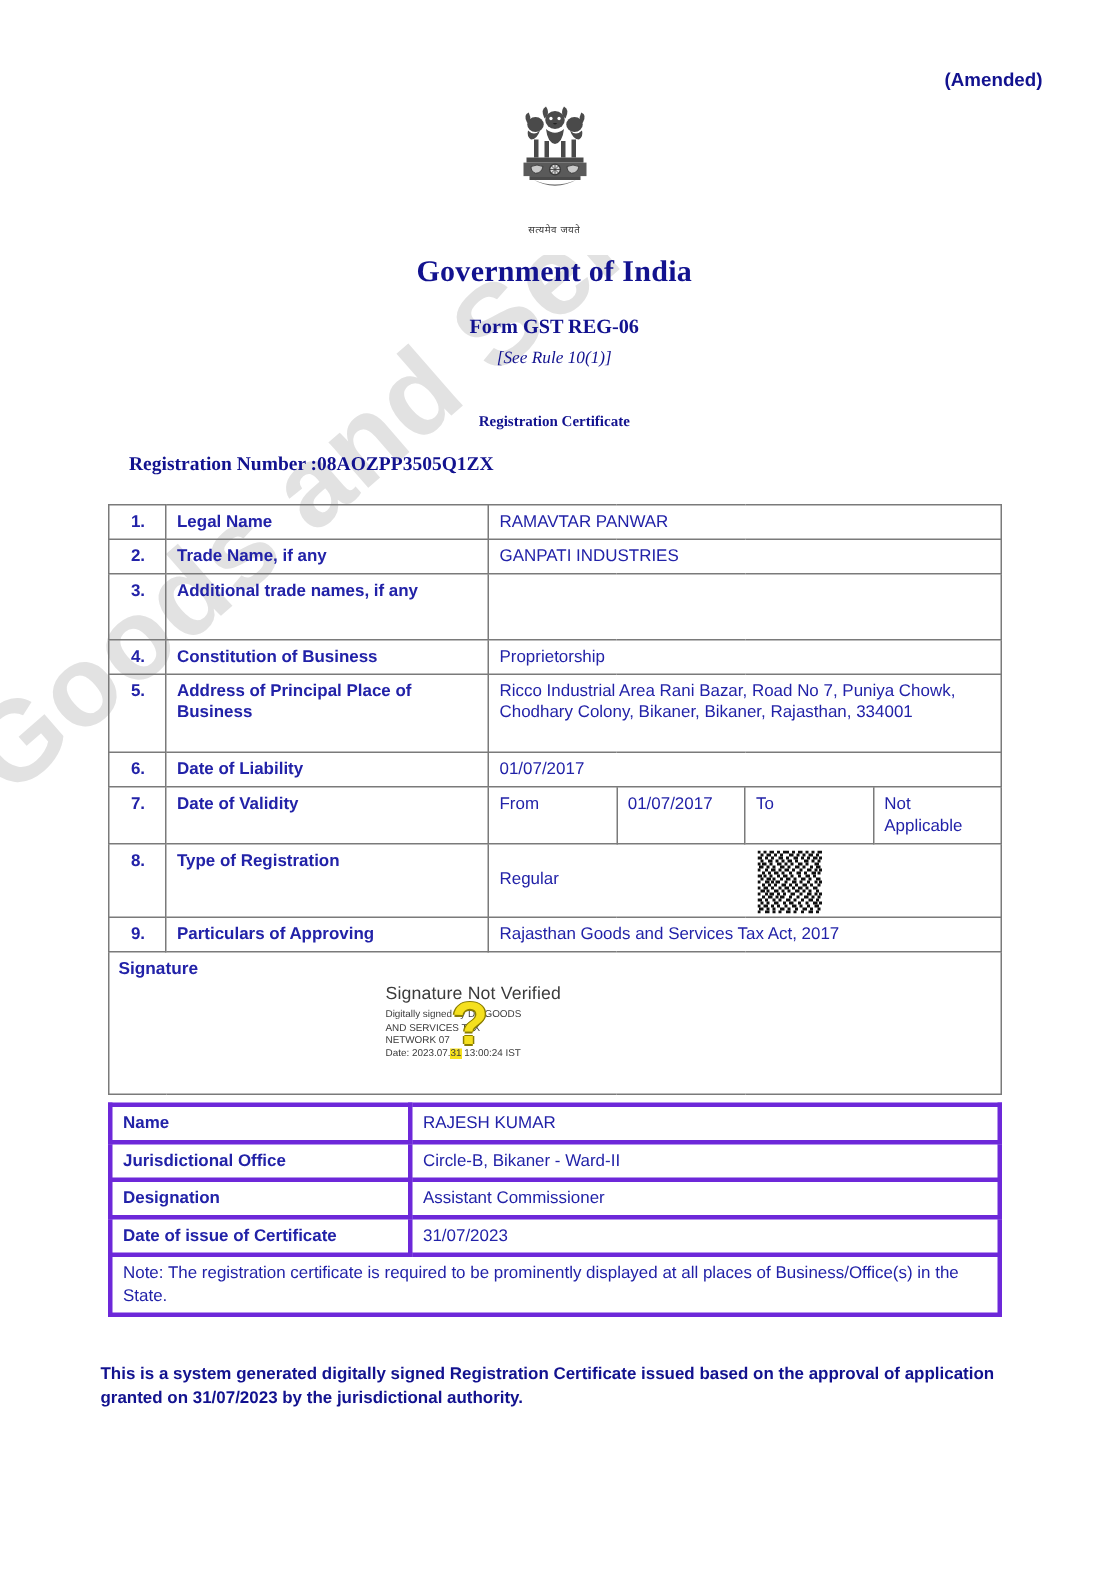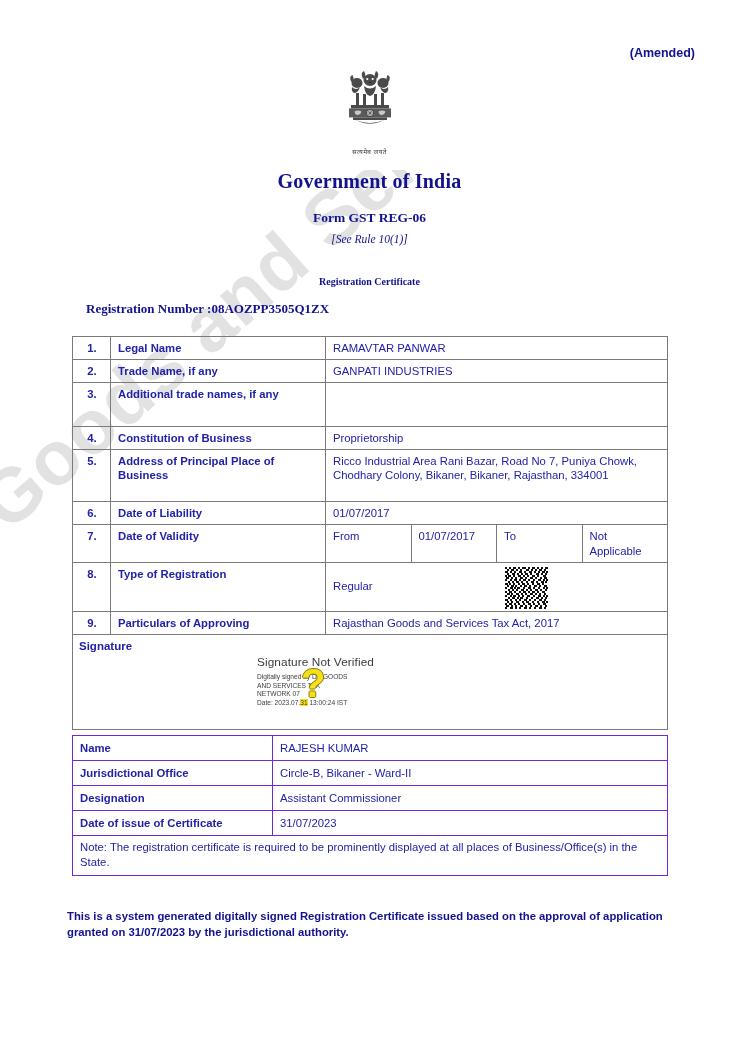--- a/index.html
+++ b/index.html
@@ -217,21 +217,21 @@
   
   .tbl2 {
     position: absolute;
     left: 72px;
     top: 735px;
     width: 596px;
     border-collapse: collapse;
     table-layout: fixed;
   }
   .tbl2 td {
-    border: 1px solid #6d28d9;
+    border: 3px solid #6d28d9;
     padding: 5px 6px 5px 7px;
     font-size: 11.3px;
     color: #2222a8;
     height: 25px;
     vertical-align: middle;
   }
   .o-lbl { width: 200px; font-weight: bold; }
 
   .note td {
     height: 40px;

